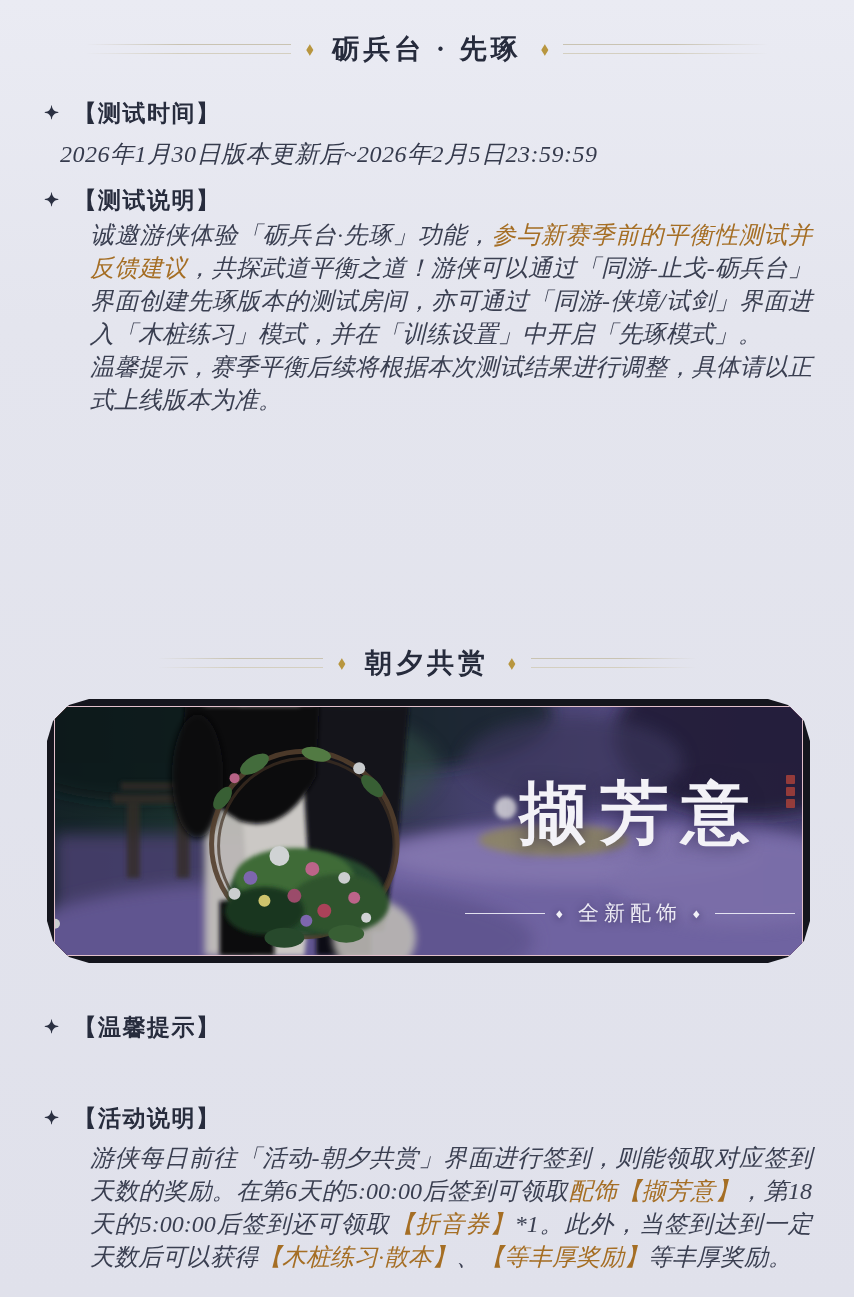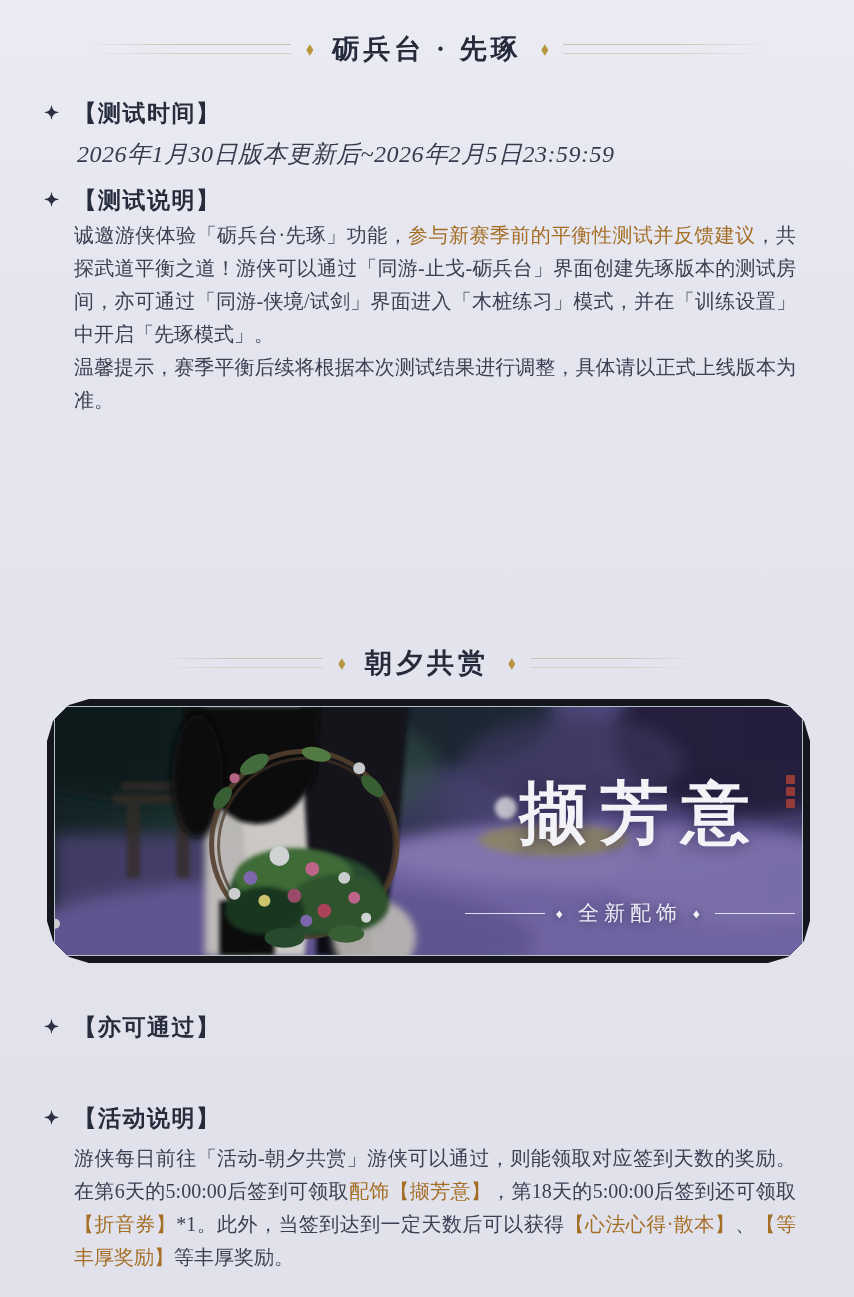--- a/index.html
+++ b/index.html
@@ -48,31 +48,31 @@
     font-size:23px;font-weight:700;color:#272c3d;letter-spacing:1.5px;
     line-height:30px;white-space:nowrap;
   }
   .star{font-size:18px;color:#2b3042;transform:translateY(-1px);}
   #heading-test-time{top:99px;}
   #heading-test-desc{top:186px;}
   #heading-event-time{top:1013px;}
   #heading-event-desc{top:1104px;}
 
   .date{
-    position:absolute;left:77px;
+    position:absolute;left:60px;
     font-style:italic;font-size:24px;color:#363b4d;letter-spacing:.5px;
     white-space:nowrap;
   }
   #date-test{top:138px;}
   #date-event{top:1052px;}
 
   .paras{
-    position:absolute;left:74px;width:722px;
-    font-size:20px;line-height:33px;color:#3a3f51;
-    text-align:justify;text-justify:inter-ideograph;
+    position:absolute;left:90px;width:722px;
+    font-size:24px;line-height:33px;color:#3a3f51;
+    text-align:justify;text-justify:inter-ideograph;font-style:italic;
   }
   #paras-test{top:219px;}
   #paras-event{top:1142px;}
   .paras p{margin:0;}
   .hl{color:#a56e24;}
 
   
   #banner{
     position:absolute;left:47px;top:699px;width:763px;height:264px;
     background:#14151d;
@@ -82,21 +82,21 @@
       100% calc(100% - 42px),
       calc(100% - 6px) calc(100% - 22px), calc(100% - 22px) calc(100% - 6px), calc(100% - 42px) 100%,
       42px 100%,
       22px calc(100% - 6px), 6px calc(100% - 22px), 0 calc(100% - 42px),
       0 42px, 6px 22px, 22px 6px
     );
   }
   .banner-inner{
     position:absolute;inset:7px;border-radius:10px;
     border:1px solid rgba(222,224,238,.8);
-    overflow:hidden;background:#14532d;
+    overflow:hidden;background:#ef4444;
   }
   .banner-inner svg{display:block;width:100%;height:100%;}
   .banner-title{
     position:absolute;top:66px;left:436px;width:300px;
     text-align:center;font-size:68px;font-weight:600;color:#f3f2f7;
     letter-spacing:13px;white-space:nowrap;line-height:1.2;
     text-shadow:0 2px 16px rgba(35,28,66,.65);
   }
   .seal{
     position:absolute;right:-4px;top:2px;
@@ -246,24 +246,24 @@
         <span class="sub-diamond">◆</span>
         <span>全新配饰</span>
         <span class="sub-diamond">◆</span>
         <span class="sub-line"></span>
       </div>
     </div>
   </div>
 
   <div class="sec-heading" id="heading-event-time">
     <span class="star">✦</span>
-    <span>【亦可通过】</span>
+    <span>【温馨提示】</span>
   </div>
 
   <div class="sec-heading" id="heading-event-desc">
     <span class="star">✦</span>
     <span>【活动说明】</span>
   </div>
   <div class="paras" id="paras-event">
-      <p><span>游侠每日前往「活动-朝夕共赏」游侠可以通过，则能领取对应签到天数的奖励。在第6天的5:00:00后签到可领取</span><span class="hl">配饰【撷芳意】</span><span>，第18天的5:00:00后签到还可领取</span><span class="hl">【折音券】</span><span>*1。此外，当签到达到一定天数后可以获得</span><span class="hl">【心法心得·散本】</span><span>、</span><span class="hl">【等丰厚奖励】</span><span>等丰厚奖励。</span></p>
+      <p><span>游侠每日前往「活动-朝夕共赏」界面进行签到，则能领取对应签到天数的奖励。在第6天的5:00:00后签到可领取</span><span class="hl">配饰【撷芳意】</span><span>，第18天的5:00:00后签到还可领取</span><span class="hl">【折音券】</span><span>*1。此外，当签到达到一定天数后可以获得</span><span class="hl">【木桩练习·散本】</span><span>、</span><span class="hl">【等丰厚奖励】</span><span>等丰厚奖励。</span></p>
     </div>
 
 </div>
 
 </body></html>

